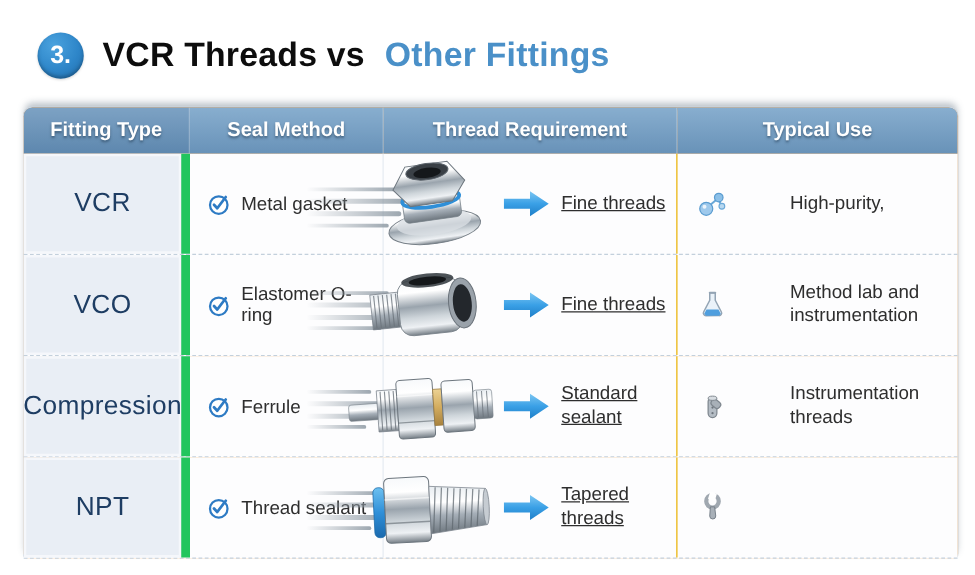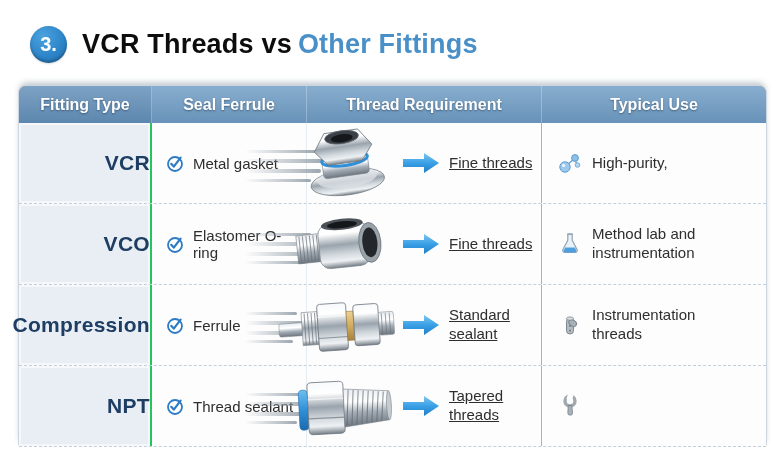--- a/index.html
+++ b/index.html
@@ -9,21 +9,21 @@
   }
   
   .title-row{display:flex;align-items:center;gap:15px;padding:24px 0 0 30px;height:40px;}
   .badge{
     width:37px;height:37px;border-radius:50%;flex:0 0 37px;
     background:radial-gradient(circle at 35% 28%, #4aa2de 0%, #2e86c9 55%, #1f6aa8 100%);
     color:#fff;font-weight:bold;font-size:20px;line-height:37px;text-align:center;
     box-shadow:inset 0 -2px 3px rgba(0,0,0,.25), 0 1px 2px rgba(0,0,0,.15);
   }
   .page-title{margin:0;font-size:27px;font-weight:800;letter-spacing:.2px;color:#0d0d0d;white-space:nowrap;}
-  .t-accent{color:#4a90c8;margin-left:6px;}
+  .t-accent{color:#4a90c8;margin-left:16px;}
   
   .cmp-table{
     margin:21px 0 0 18px;width:747px;position:relative;
     border:1px solid #ccd6e0;border-bottom:none;border-radius:8px 8px 4px 4px;
     box-shadow:0 -4px 6px -2px rgba(100,115,130,.45);
     background:#fdba74;
   }
   .thead{
     display:grid;grid-template-columns:133px 155px 235px 1fr;height:37px;
     border-radius:7px 7px 0 0;overflow:hidden;
@@ -37,34 +37,34 @@
     border-right:1px solid rgba(255,255,255,.28);
   }
   .th:last-child{border-right:none;}
   .th-first{background:linear-gradient(#7da2c4,#5d87ae);}
   .trow{
     display:grid;grid-template-columns:133px 155px 235px 1fr;height:80px;
     border-bottom:1px dashed #c3d0dc;background:#fdfdfe;
   }
   .td{position:relative;display:flex;align-items:center;}
   .td-fitting{
-    background:#e9eef5;justify-content:flex-end;
-    font-weight:bold;font-size:21px;color:#1e3d63;letter-spacing:.3px;
-    border-right:2px solid #22c55e;
+    background:#e9eef5;justify-content:center;
+    font-weight:normal;font-size:21px;color:#1e3d63;letter-spacing:.3px;
+    border-right:7px solid #22c55e;
     box-shadow:inset 0 0 0 2px rgba(255,255,255,.55);
   }
   .td-fitting span{white-space:nowrap;}
   .td-seal{padding-left:13px;gap:8px;font-size:15px;border-right:1px solid #e6ecf2;}
   .td-thread{border-right:1px solid #eab308;text-decoration:underline;}
   .td-use{padding-left:15px;gap:9px;font-size:15px;}
   .fit-img{position:absolute;left:-62px;top:-1px;width:150px;height:82px;z-index:2;pointer-events:none;}
   .arrow-wrap{position:absolute;left:96px;top:50%;transform:translateY(-50%);z-index:3;line-height:0;}
   .thread-text{padding-left:142px;line-height:1.25;font-size:15px;position:relative;z-index:3;}
   .thread-text span,.use-text span{display:block;}
-  .use-text{line-height:1.25;}
+  .use-text{line-height:1.25;margin-left:40px;}
   .check-icon,.use-icon{flex:0 0 auto;line-height:0;}
 </style>
 </head>
 <body>
 
 <svg style="position:absolute;width:0;height:0" aria-hidden="true">
   <defs>
     <linearGradient id="g-metal" x1="0" y1="0" x2="0" y2="1">
       <stop offset="0" stop-color="#f7f9fb"></stop>
         <stop offset=".22" stop-color="#ffffff"></stop>
@@ -104,21 +104,21 @@
 <div class="title-row">
   <div class="badge">
     <span>3.</span>
   </div>
   <h1 class="page-title"><span>VCR Threads vs</span><span class="t-accent">Other Fittings</span></h1>
 </div>
 
 <div class="cmp-table">
   <div class="thead">
     <div class="th th-first">Fitting Type</div>
-    <div class="th">Seal Ferrule</div>
+    <div class="th">Seal Method</div>
     <div class="th">Thread Requirement</div>
     <div class="th">Typical Use</div>
   </div>
 
   <div class="trow">
     <div class="td td-fitting">
       <span>VCR</span>
     </div>
     <div class="td td-seal">
       <span class="check-icon">

